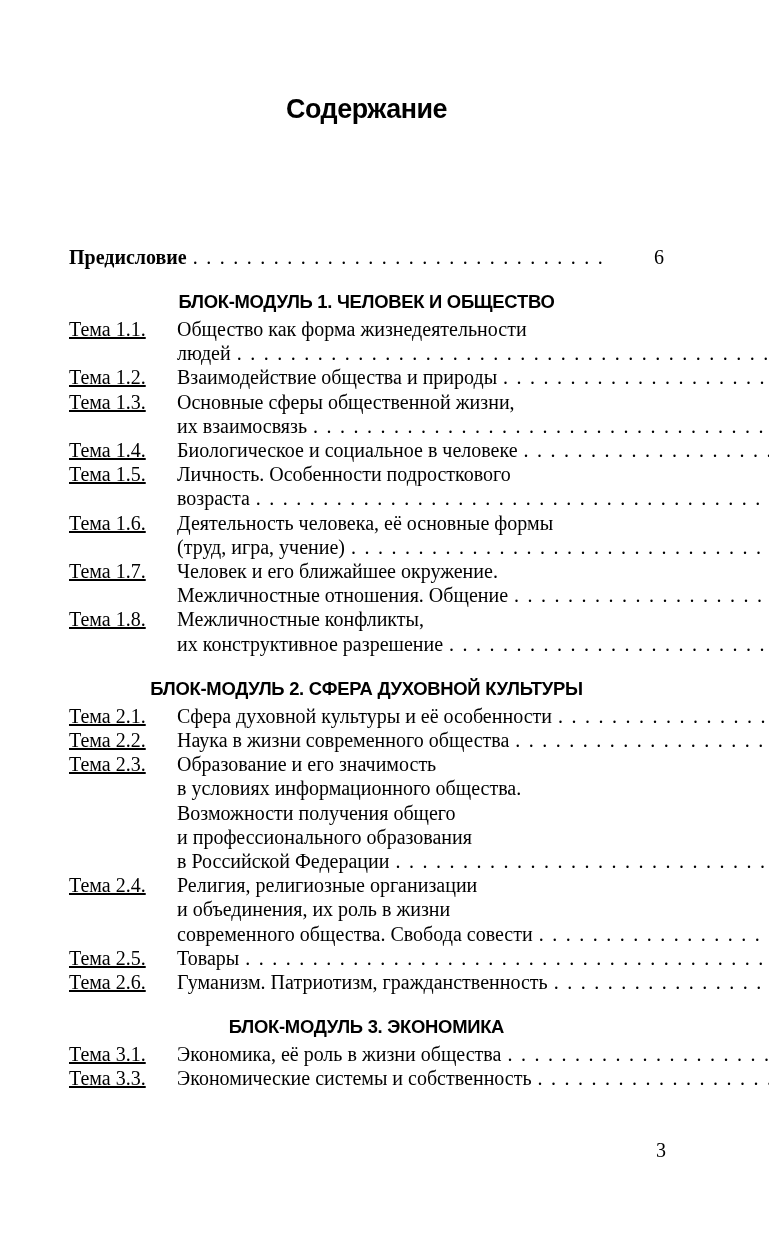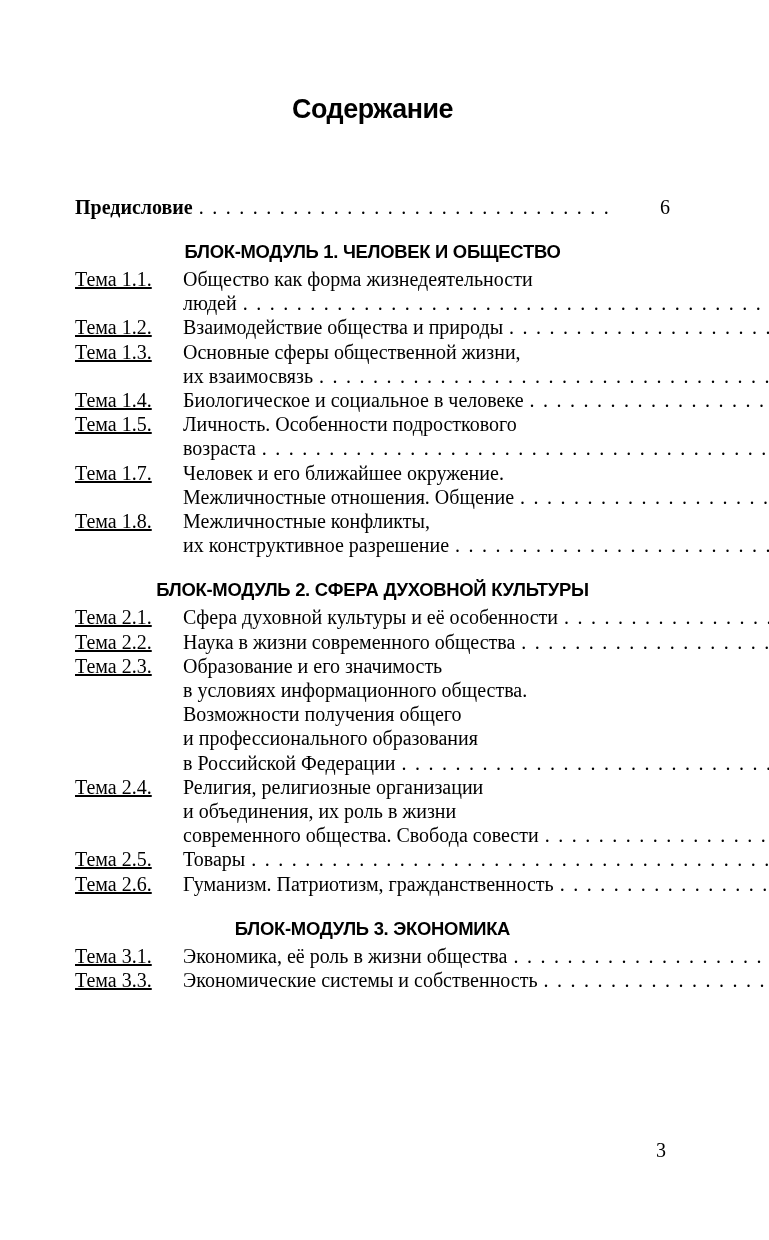--- a/index.html
+++ b/index.html
@@ -1,29 +1,29 @@
 <!DOCTYPE html>
 <html lang="ru"><head>
 <meta charset="utf-8">
 <style>
   html,body{margin:0;padding:0;}
   body{
     width:769px;height:1240px;background:#ffffff;color:#000000;
     font-family:"Liberation Serif", serif;
     position:relative;overflow:hidden;
   }
-  .content{position:absolute;left:75px;top:0;width:595px;}
+  .content{position:absolute;left:69px;top:0;width:595px;}
   .page-title{
     margin:93px 0 0;text-align:center;
     font-family:"Liberation Sans", sans-serif;font-weight:700;
     font-size:28px;line-height:32px;letter-spacing:-0.5px;
     transform:scaleX(0.96);transform-origin:center;
   }
   .preface-row{
-    margin-top:70px;display:flex;align-items:baseline;
+    margin-top:120px;display:flex;align-items:baseline;
     font-size:20px;line-height:24px;
   }
   .preface-row .label{font-weight:700;}
   .section-heading{
     margin:21px 0 3px;text-align:center;
     font-family:"Liberation Sans", sans-serif;font-weight:700;
     font-size:19px;line-height:24px;letter-spacing:-0.3px;
     transform:scaleX(0.97);transform-origin:center;
   }
   .entry{
@@ -104,20 +104,30 @@
         <div class="label">Тема 1.5.</div>
         <div class="body">
           <div class="line">Личность. Особенности подросткового</div>
           <div class="line last">
             <span class="txt">возраста</span>
             <span class="dots"></span>
           </div>
         </div>
       </div>
       <div class="entry">
+        <div class="label">Тема 1.6.</div>
+        <div class="body">
+          <div class="line">Деятельность человека, её основные формы</div>
+          <div class="line last">
+            <span class="txt">(труд, игра, учение)</span>
+            <span class="dots"></span>
+          </div>
+        </div>
+      </div>
+      <div class="entry">
         <div class="label">Тема 1.7.</div>
         <div class="body">
           <div class="line">Человек и его ближайшее окружение.</div>
           <div class="line last">
             <span class="txt">Межличностные отношения. Общение</span>
             <span class="dots"></span>
           </div>
         </div>
       </div>
       <div class="entry">

